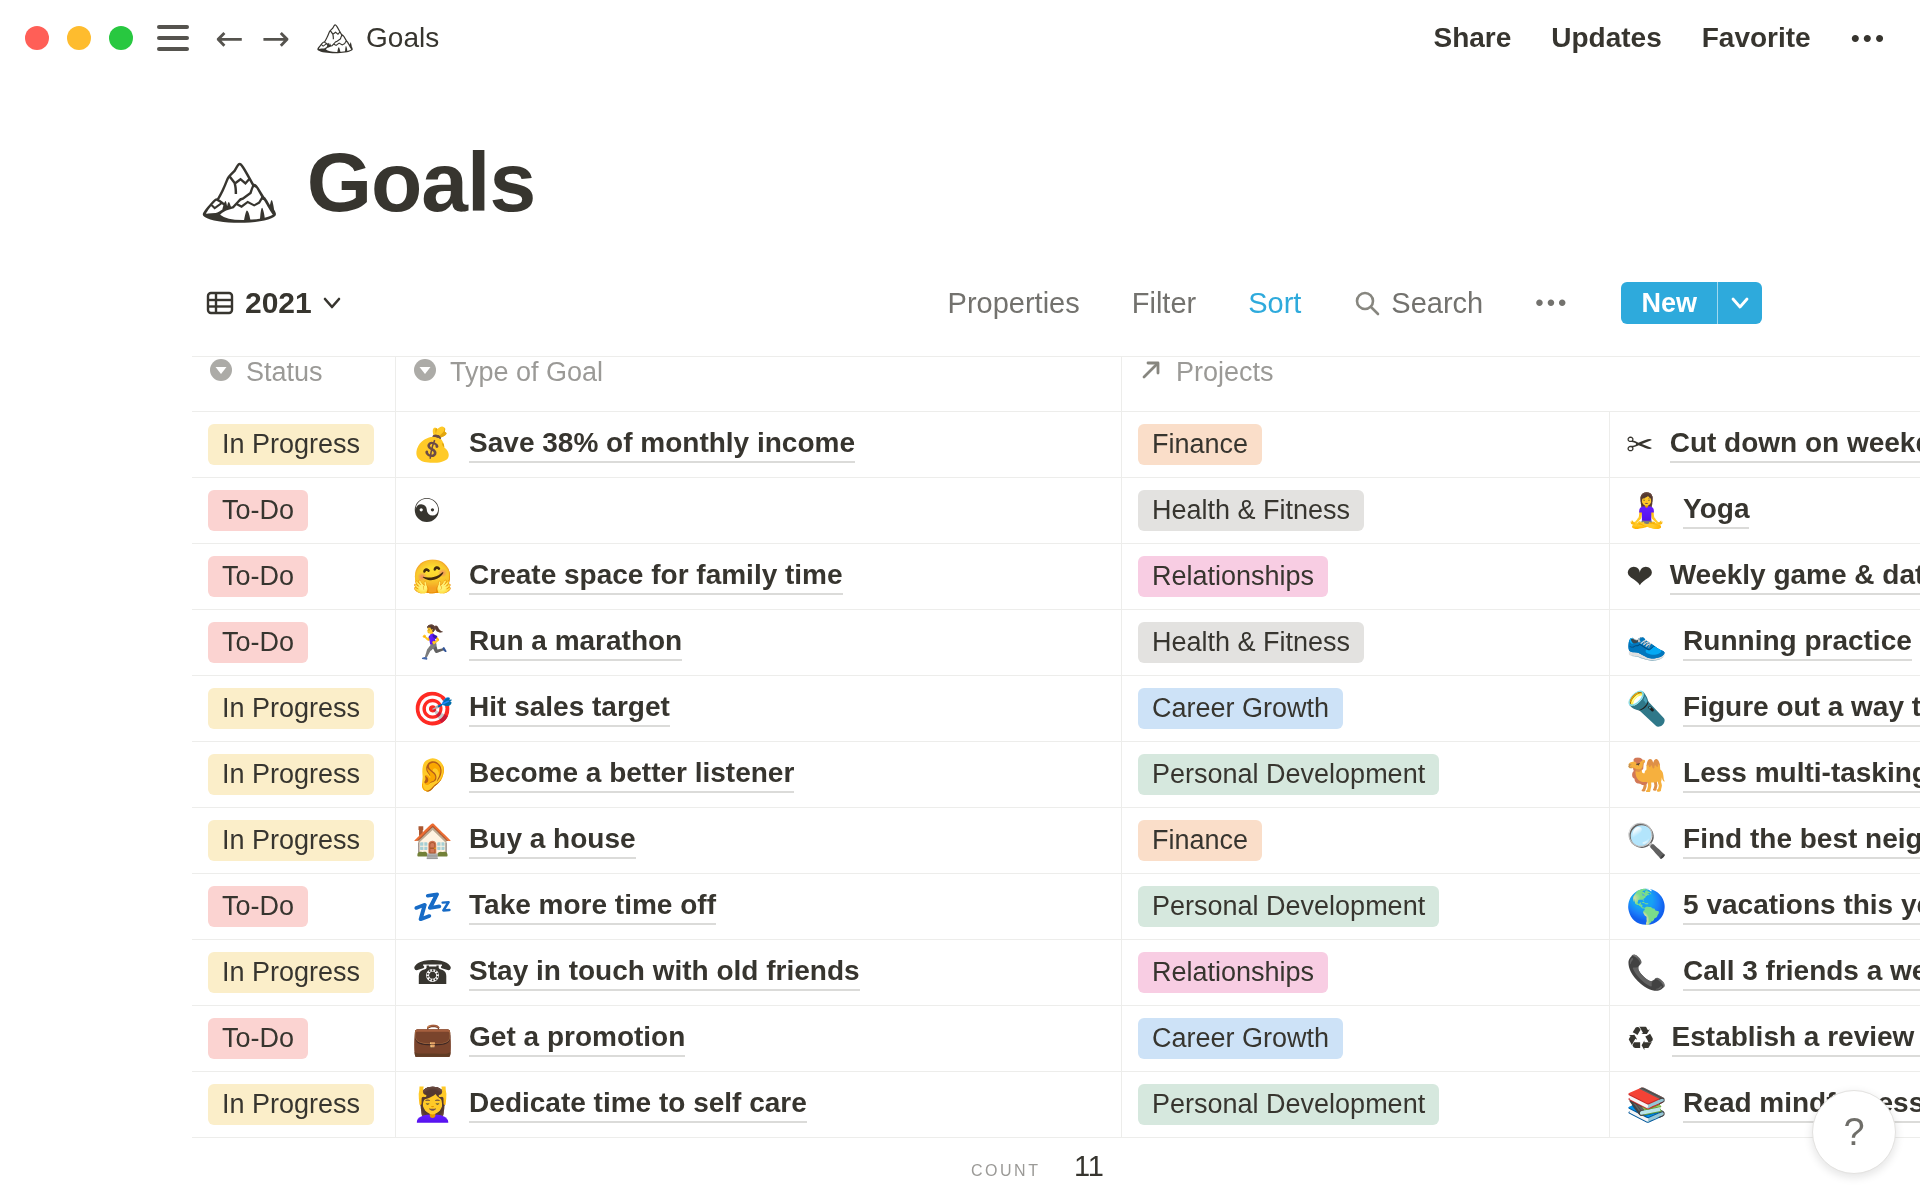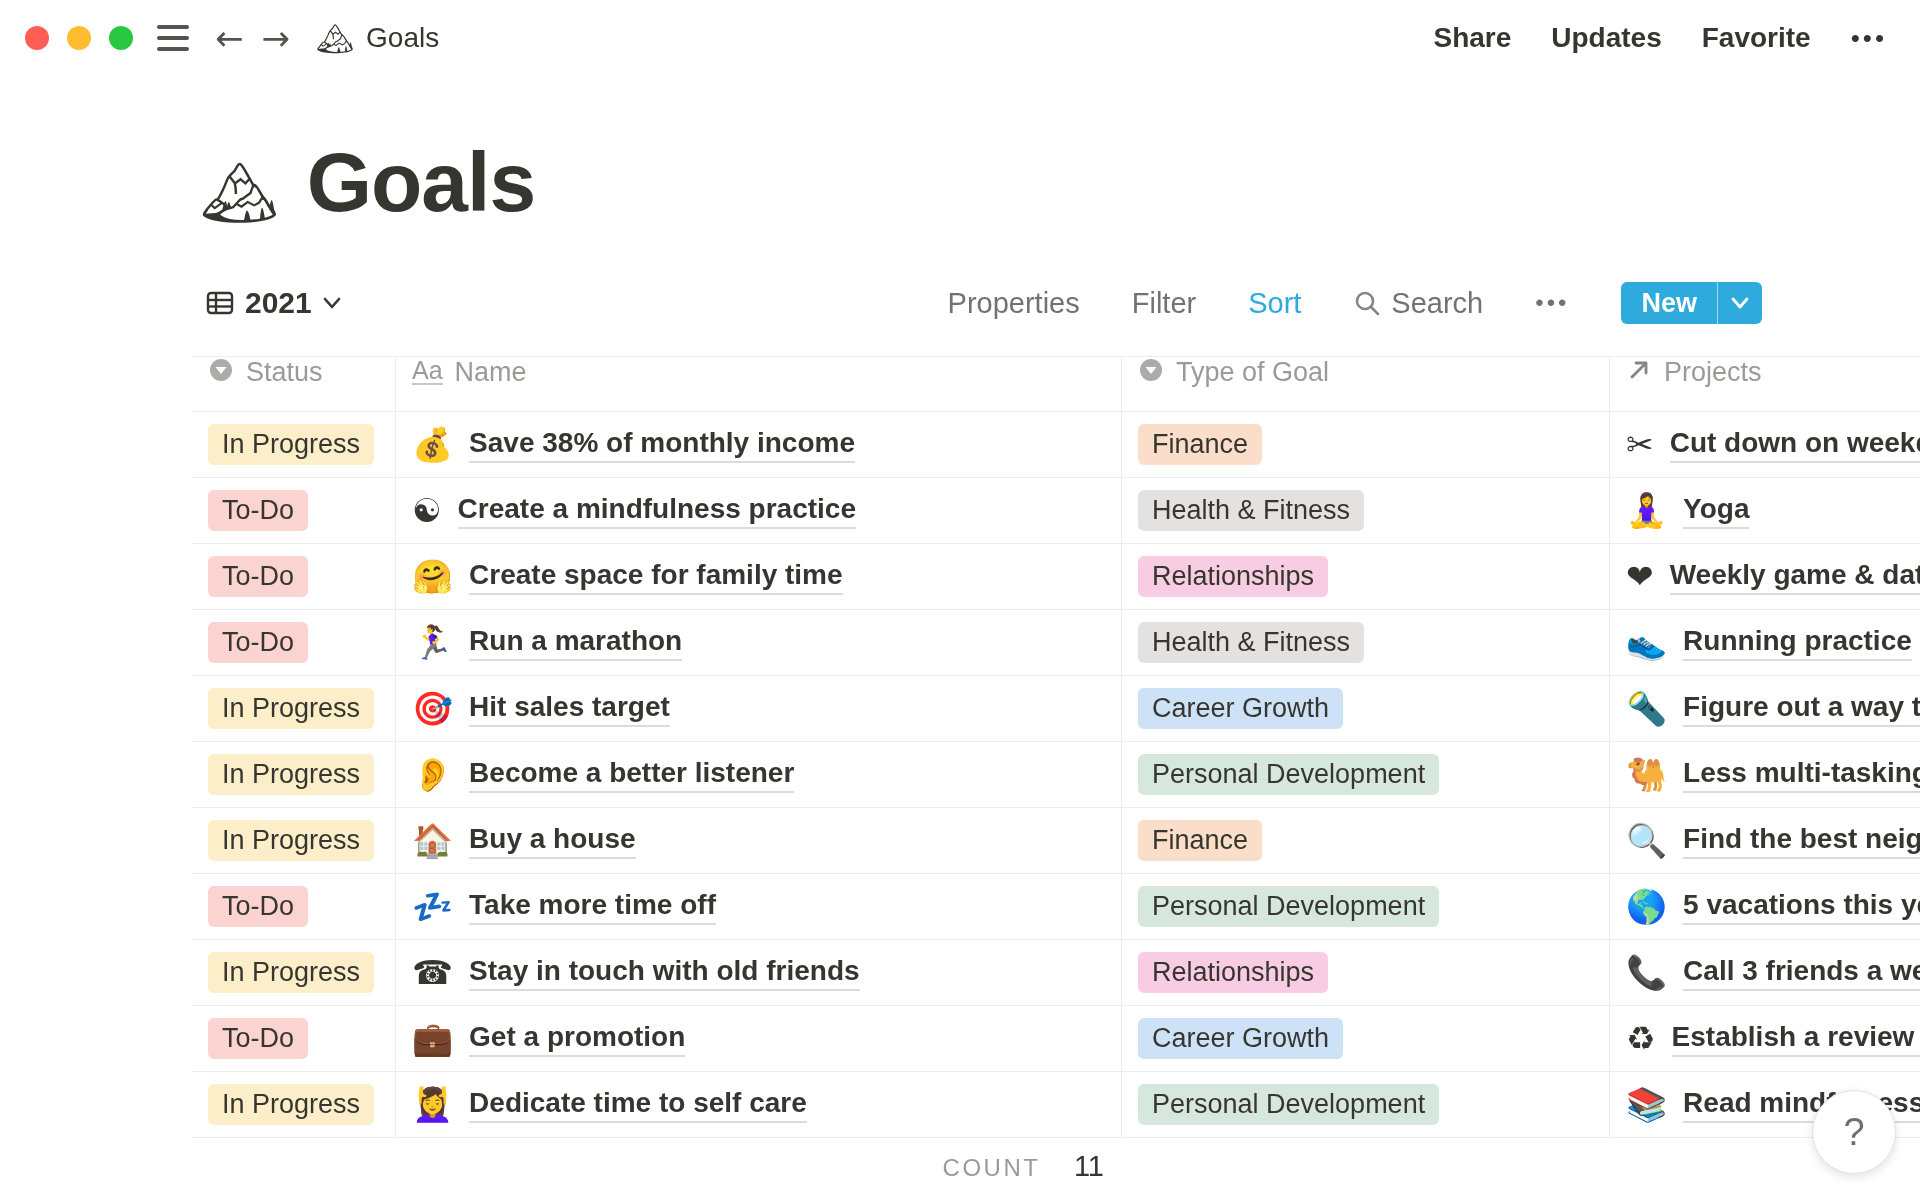--- a/index.html
+++ b/index.html
@@ -73,21 +73,21 @@
   .td:last-child{border-right:none;}
   .badge{display:inline-block;padding:4px 14px;border-radius:6px;font-size:27px;
     color:var(--text);line-height:1.25;}
   .td .emoji{font-size:33px;margin-right:16px;flex:none;line-height:1;}
   .page-link{font-size:28px;font-weight:bold;color:var(--text);
     border-bottom:2px solid var(--underline);padding-bottom:2px;line-height:1.2;}
 
   
   .count-row{position:absolute;left:396px;top:1150px;width:718px;text-align:right;
     padding-right:10px;}
-  .count-label{font-size:24px;letter-spacing:2.5px;color:var(--gray);margin-top:17px;}
+  .count-label{font-size:16px;letter-spacing:2.5px;color:var(--gray);margin-top:17px;}
   .count-value{font-size:29px;color:var(--text);margin-left:29px;}
 
   
   .help-btn{position:absolute;left:1812px;top:1090px;width:84px;height:84px;border-radius:50%;
     background:#fff;border:1px solid #e3e2e0;box-shadow:0 3px 10px rgba(15,15,15,0.12);
     display:flex;align-items:center;justify-content:center;
     font-size:38px;color:#6f6e69;cursor:pointer;z-index:5;}
 
   svg{display:block;}
 </style>
@@ -163,24 +163,20 @@
 <div class="table">
   <div class="thead">
     <div class="th">
       <svg width="26" height="26" viewBox="0 0 26 26">
         <circle cx="13" cy="13" r="11" fill="#acaba7"></circle>
         <polygon points="7.5,10 18.5,10 13,17" fill="#ffffff"></polygon>
       </svg>
       <span>Status</span>
     </div>
     <div class="th">
-      <span class="aa-icon">Aa</span>
-      <span>Name</span>
-    </div>
-    <div class="th">
       <svg width="26" height="26" viewBox="0 0 26 26">
         <circle cx="13" cy="13" r="11" fill="#acaba7"></circle>
         <polygon points="7.5,10 18.5,10 13,17" fill="#ffffff"></polygon>
       </svg>
       <span>Type of Goal</span>
     </div>
     <div class="th">
       <svg width="26" height="26" viewBox="0 0 26 26">
         <line x1="6" y1="20" x2="19" y2="7" stroke="#87867f" stroke-width="2.8" stroke-linecap="round"></line>
         <polyline points="10,6 20,6 20,16" fill="none" stroke="#87867f" stroke-width="2.8" stroke-linecap="round" stroke-linejoin="round"></polyline>
@@ -205,21 +201,20 @@
       <span class="page-link project-text">Cut down on weekd</span>
     </div>
   </div>
 
   <div class="tr">
     <div class="td">
       <span class="badge badge-status" style="background: rgb(251, 211, 209);">To-Do</span>
     </div>
     <div class="td">
       <span class="emoji name-emoji">☯</span>
-      <span class="page-link name-text">Create a mindfulness practice</span>
     </div>
     <div class="td">
       <span class="badge badge-type" style="background: rgb(227, 226, 224);">Health &amp; Fitness</span>
     </div>
     <div class="td">
       <span class="emoji project-emoji">🧘‍♀️</span>
       <span class="page-link project-text">Yoga</span>
     </div>
   </div>
 

